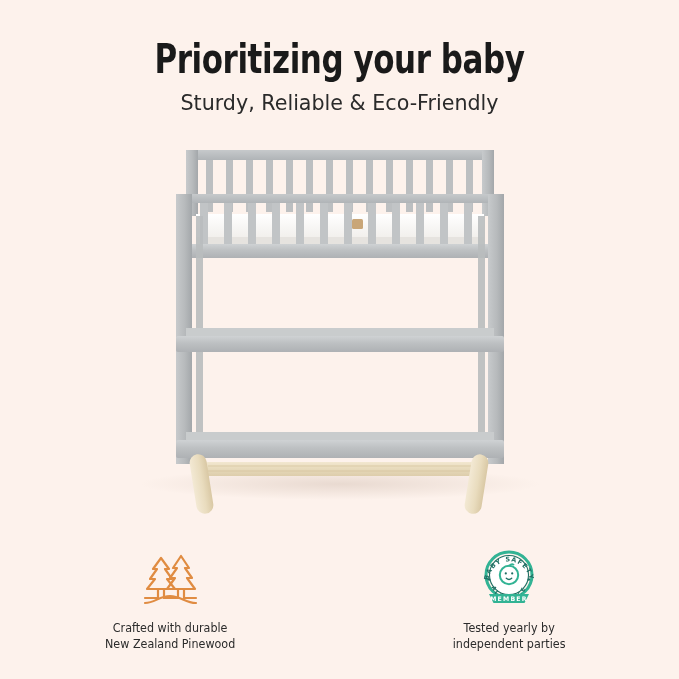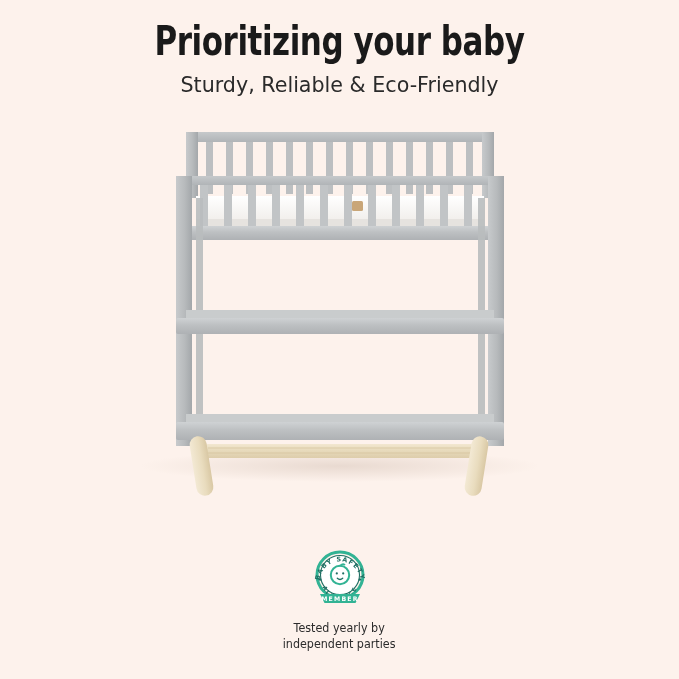--- a/index.html
+++ b/index.html
@@ -22,21 +22,21 @@
     background: #fdf2ec;
     display: flex;
     flex-direction: column;
     align-items: center;
   }
 
   
   .header {
     width: 100%;
     text-align: center;
-    padding-top: 18px;
+    padding-top: 36px;
     box-sizing: border-box;
   }
   .headline {
     font-family: "Liberation Sans Narrow", "DejaVu Sans Condensed", "Liberation Sans", sans-serif;
     font-weight: 700;
     font-size: 40px;
     letter-spacing: -0.5px;
     color: #1a1a1a;
     margin: 0;
     line-height: 1.15;
@@ -227,20 +227,41 @@
         <rect x="193" y="322" width="17" height="60" rx="8.5" fill="url(#gWoodFoot)" transform="rotate(-9 201 352)"></rect>
 
         <rect x="468" y="322" width="17" height="60" rx="8.5" fill="url(#gWoodFoot)" transform="rotate(9 476 352)"></rect>
       </g>
     </svg>
   </div>
 
   <div class="features">
 
 
+    <div class="feature">
+      <div class="feature-icon">
+        <svg width="62" height="58" viewBox="0 0 62 58">
+          <g fill="none" stroke="#e08c42" stroke-width="2.2" stroke-linecap="round" stroke-linejoin="round">
+
+            <path d="M22 8 L14 19 H18 L11 29 H16 L8 39 H36 L28 29 H33 L26 19 H30 Z"></path>
+            <line x1="19" y1="39" x2="19" y2="48"></line>
+            <line x1="25" y1="39" x2="25" y2="48"></line>
+
+            <path d="M42 6 L34 18 H38 L31 28 H36 L28 39 H56 L48 28 H53 L46 18 H50 Z"></path>
+            <line x1="39" y1="39" x2="39" y2="48"></line>
+            <line x1="45" y1="39" x2="45" y2="48"></line>
+
+            <path d="M6 48 H19 M25 48 H39 M45 48 H57"></path>
+            <path d="M6 53 C16 53 20 46 31 46 C42 46 46 53 57 53"></path>
+          </g>
+        </svg>
+      </div>
+      <div class="feature-caption">Crafted with durable
+New Zealand Pinewood</div>
+    </div>
 
     <div class="feature">
       <div class="feature-icon">
         <svg width="66" height="60" viewBox="0 0 66 60">
           <defs>
             <path id="arcTop" d="M12.5 33 A20.5 20.5 0 0 1 53.5 33"></path>
             <path id="arcBot" d="M15 33 A18 18 0 0 0 51 33"></path>
           </defs>
 
           <circle cx="33" cy="26" r="23" fill="none" stroke="#32b394" stroke-width="3"></circle>

